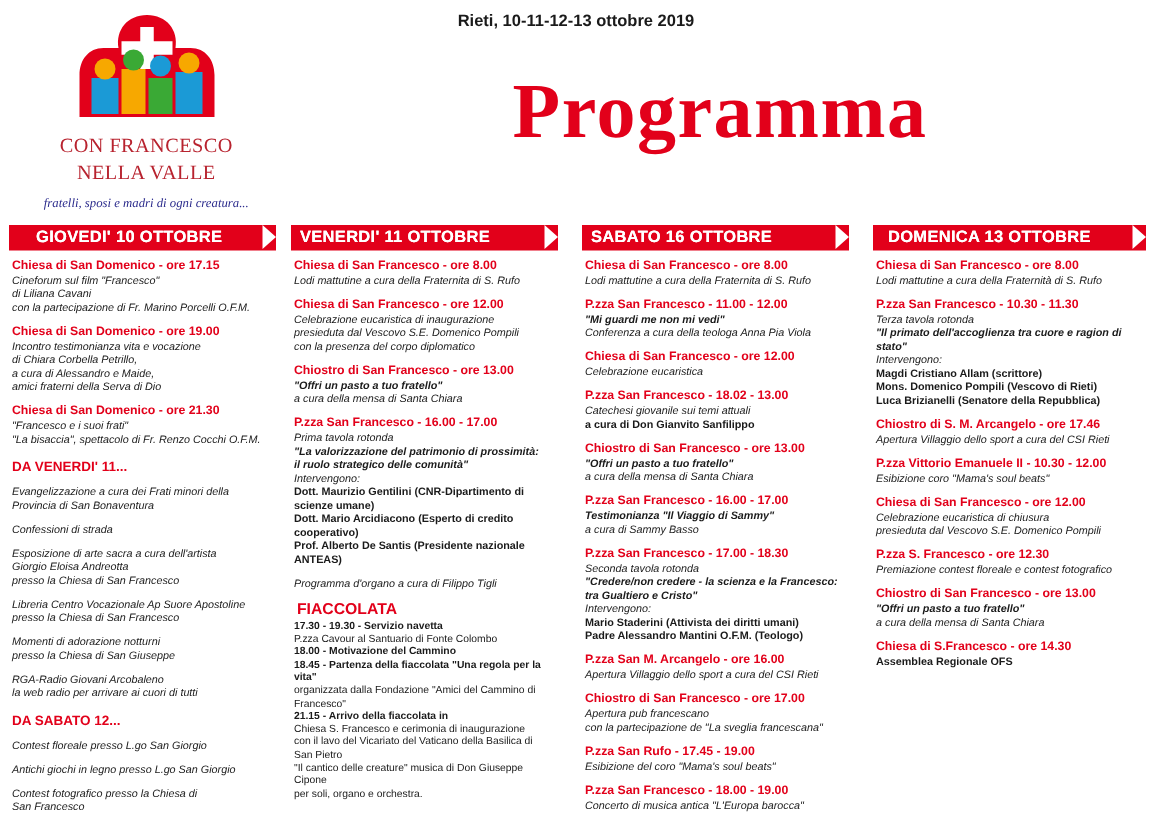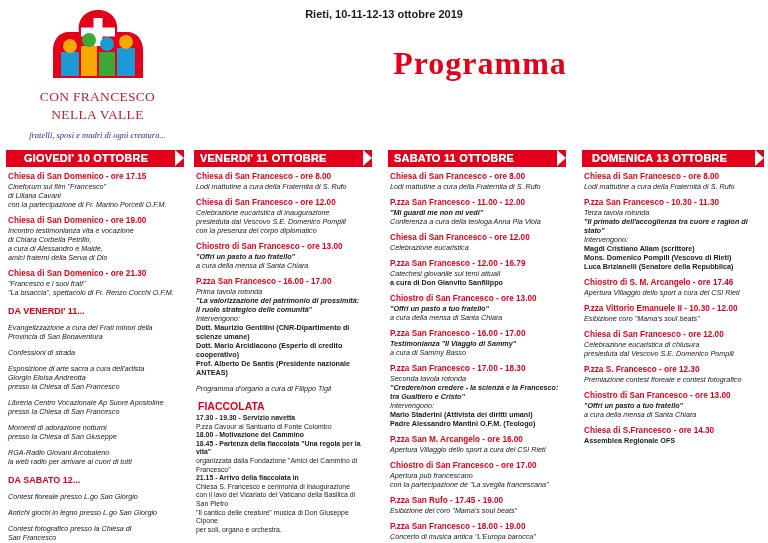--- a/index.html
+++ b/index.html
@@ -26,21 +26,21 @@
     font-family:"Liberation Serif", serif;
     font-style:italic;color:#2b2b8c;font-size:8.5px;margin-top:8px;
   }
   .date-line{
     position:absolute;left:0;top:8px;width:768px;text-align:center;
     font-size:11px;font-weight:bold;color:#1a1a1a;
   }
   .prog-title{
     position:absolute;left:210px;top:45px;width:540px;text-align:center;
     font-family:"Liberation Serif", serif;
-    font-size:32px;font-weight:bold;color:#e2001a;letter-spacing:1px;
+    font-size:52px;font-weight:bold;color:#e2001a;letter-spacing:1px;
   }
 
   
   .cols{position:absolute;top:150px;left:0;width:768px;height:393px;}
   .col{position:absolute;top:0;width:178px;height:393px;}
   .c1{left:6px;}
   .c2{left:194px;}
   .c3{left:388px;}
   .c4{left:582px;width:182px;}
 
@@ -222,37 +222,37 @@
           <div class="ev-line tiny bd">21.15 - Arrivo della fiaccolata in</div>
           <div class="ev-line tiny">Chiesa S. Francesco e cerimonia di inaugurazione</div>
           <div class="ev-line tiny">con il lavo del Vicariato del Vaticano della Basilica di San Pietro</div>
           <div class="ev-line tiny">"Il cantico delle creature" musica di Don Giuseppe Cipone</div>
           <div class="ev-line tiny">per soli, organo e orchestra.</div>
         </div>
       </div>
     <div class="col c3">
         <div class="daybar">
           <div class="ribbon"></div>
-          <div class="txt">SABATO 11 OTTOBRE</div>
+          <div class="txt">SABATO 16 OTTOBRE</div>
         </div>
         <div class="block">
           <div class="ev-title">Chiesa di San Francesco - ore 8.00</div>
           <div class="ev-line it">Lodi mattutine a cura della Fraternita di S. Rufo</div>
         </div>
         <div class="block">
           <div class="ev-title">P.zza San Francesco - 11.00 - 12.00</div>
           <div class="ev-line bdit">"Mi guardi me non mi vedi"</div>
           <div class="ev-line it">Conferenza a cura della teologa Anna Pia Viola</div>
         </div>
         <div class="block">
           <div class="ev-title">Chiesa di San Francesco - ore 12.00</div>
           <div class="ev-line it">Celebrazione eucaristica</div>
         </div>
         <div class="block">
-          <div class="ev-title">P.zza San Francesco - 12.00 - 16.79</div>
+          <div class="ev-title">P.zza San Francesco - 18.02 - 13.00</div>
           <div class="ev-line it">Catechesi giovanile sui temi attuali</div>
           <div class="ev-line bd">a cura di Don Gianvito Sanfilippo</div>
         </div>
         <div class="block">
           <div class="ev-title">Chiostro di San Francesco - ore 13.00</div>
           <div class="ev-line bdit">"Offri un pasto a tuo fratello"</div>
           <div class="ev-line it">a cura della mensa di Santa Chiara</div>
         </div>
         <div class="block">
           <div class="ev-title">P.zza San Francesco - 16.00 - 17.00</div>

